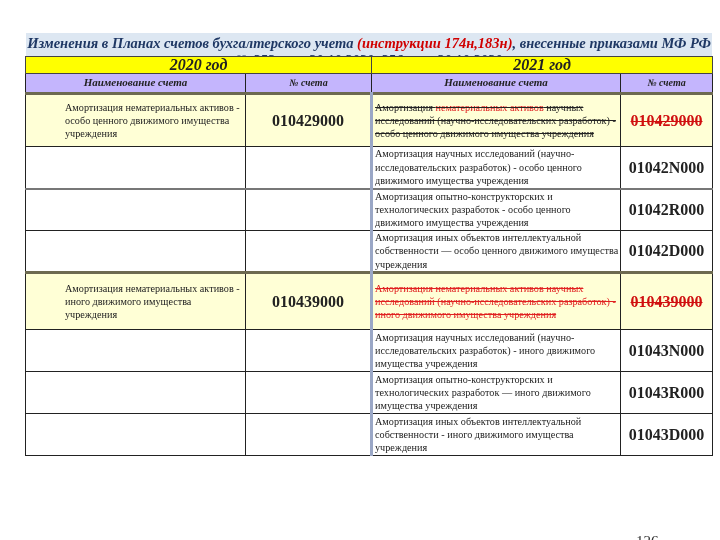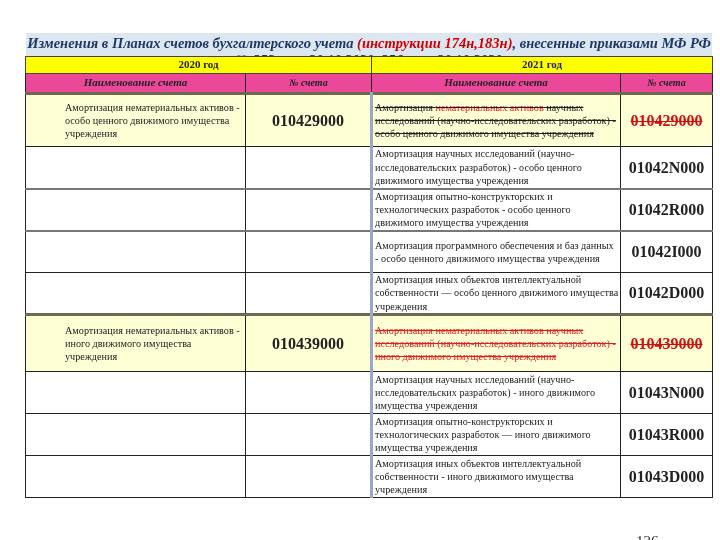--- a/index.html
+++ b/index.html
@@ -4,22 +4,22 @@
 <style>
   html, body { margin:0; padding:0; }
   body { width:720px; height:540px; background:#ffffff; position:relative; overflow:hidden;
          font-family:"Liberation Serif", serif; }
   .title-box { position:absolute; left:26px; top:13px; width:686px; height:37px; background:#dde7f2;
                text-align:center; color:#1f3864; font-weight:bold; font-style:italic;
                font-size:14.5px; line-height:17px; padding-top:2px; box-sizing:border-box;margin-top:20px; }
   .title-box .red { color:#d00000; }
   table { position:absolute; left:25px; top:56px; width:687px; border-collapse:collapse; table-layout:fixed; }
   td, th { border:1px solid #222; padding:0 1px; font-size:10.2px; line-height:13.2px; color:#222; vertical-align:middle; }
-  .yr th { background:#ffff00; font-weight:bold; font-size:11px; height:16px; border-color:#444; }
-  .hd th { background:#ec4899; font-style:italic; font-weight:bold; font-size:11px; height:18px; text-align:center; }
+  .yr th { background:#ffff00; font-style:italic; font-weight:bold; font-size:16px; height:16px; border-color:#444; }
+  .hd th { background:#c4b5fd; font-style:italic; font-weight:bold; font-size:11px; height:18px; text-align:center; }
   .hd th.small { font-size:10px; }
   tr.hl td { background:#ffffd6; }
   tr.hl { border-top:3px solid #6d6a50; }
   tr.thick { border-top:2.5px solid #777; }
   td.left { text-align:left;padding-left:39px; }
   td.code { text-align:center; font-weight:bold; font-size:16px; }
   td.name2 { background:#ffffff; padding-left:2px; border-left:3px solid #9aa7c6; }
   tr.hl td.name2 { background:#ffffd6; }
   .strike { text-decoration:line-through; }
   .red { color:#e02020; }
@@ -64,26 +64,20 @@
     <td></td>
     <td class="name2">Амортизация  научных исследований (научно-исследовательских разработок) - особо ценного движимого имущества учреждения</td>
     <td class="code">01042N000</td>
   </tr>
   <tr class="thick" style="height:42px">
     <td></td>
     <td></td>
     <td class="name2">Амортизация опытно-конструкторских и технологических разработок - особо ценного движимого имущества учреждения</td>
     <td class="code">01042R000</td>
   </tr>
-  <tr class="thick" style="height:42px">
-    <td></td>
-    <td></td>
-    <td class="name2">Амортизация программного обеспечения и баз данных - особо ценного движимого имущества учреждения</td>
-    <td class="code">01042I000</td>
-  </tr>
   <tr style="height:42px">
     <td></td>
     <td></td>
     <td class="name2">Амортизация иных объектов интеллектуальной собственности — особо ценного движимого имущества учреждения</td>
     <td class="code">01042D000</td>
   </tr>
 
   <tr class="hl" style="height:57px">
     <td class="left">Амортизация нематериальных активов - иного движимого имущества учреждения</td>
     <td class="code">010439000</td>

